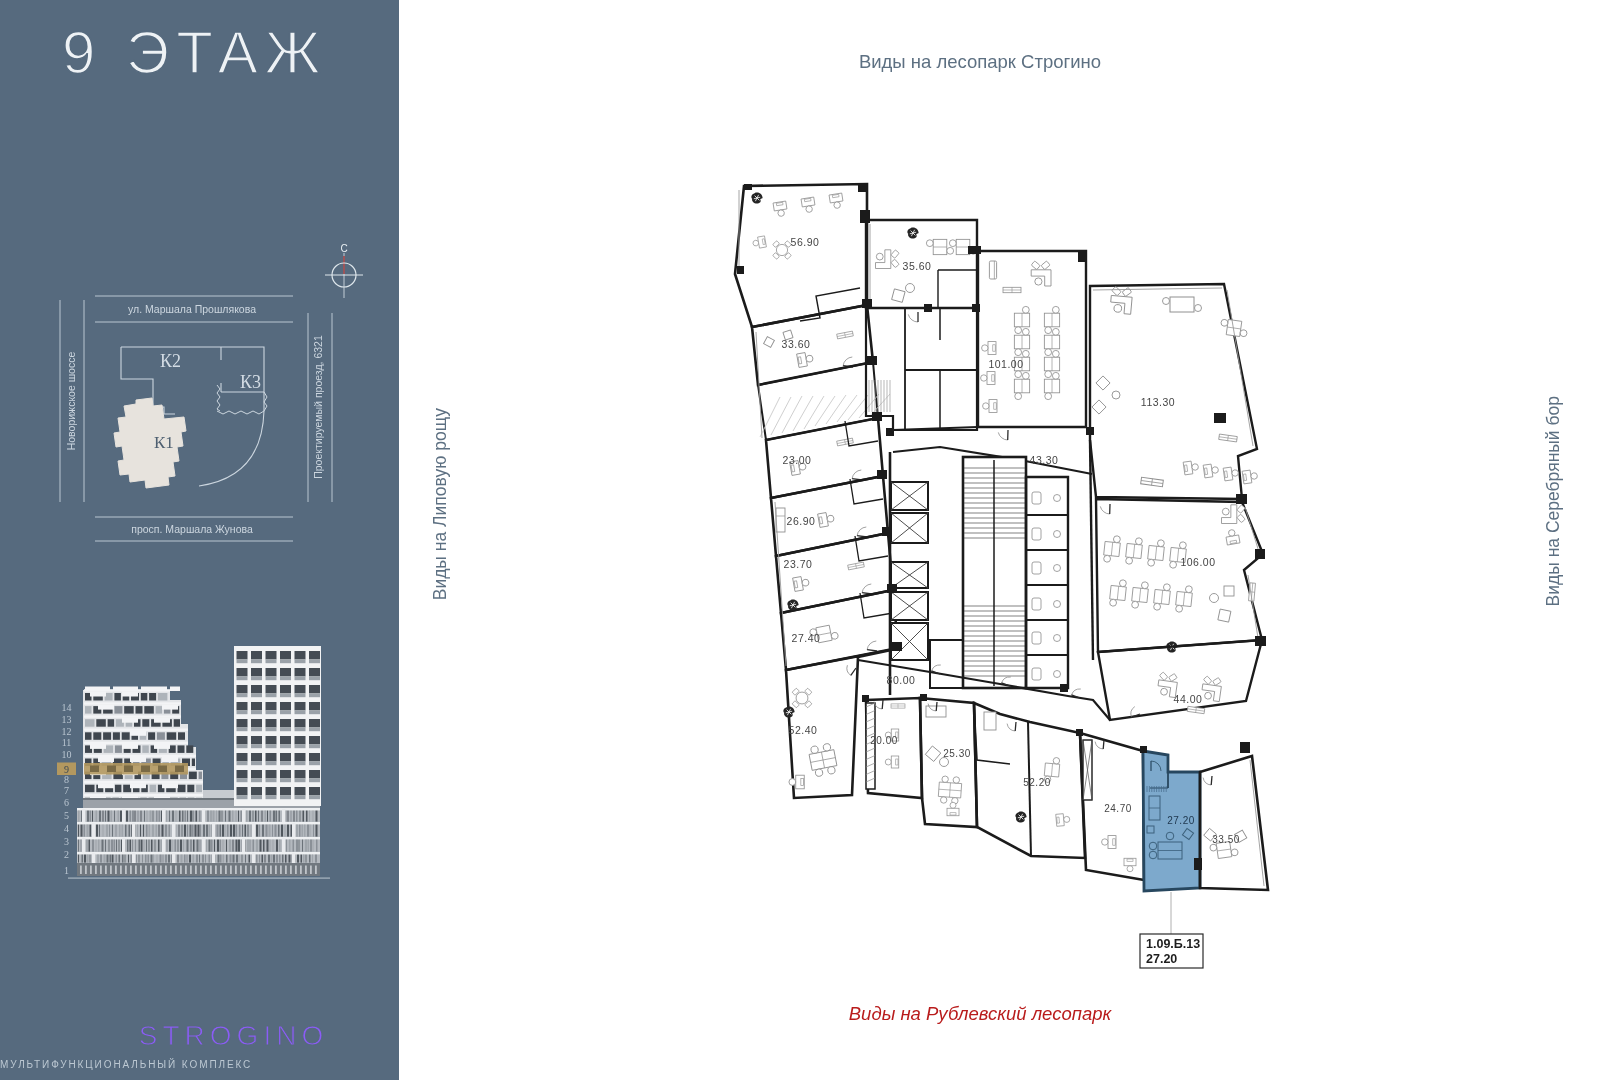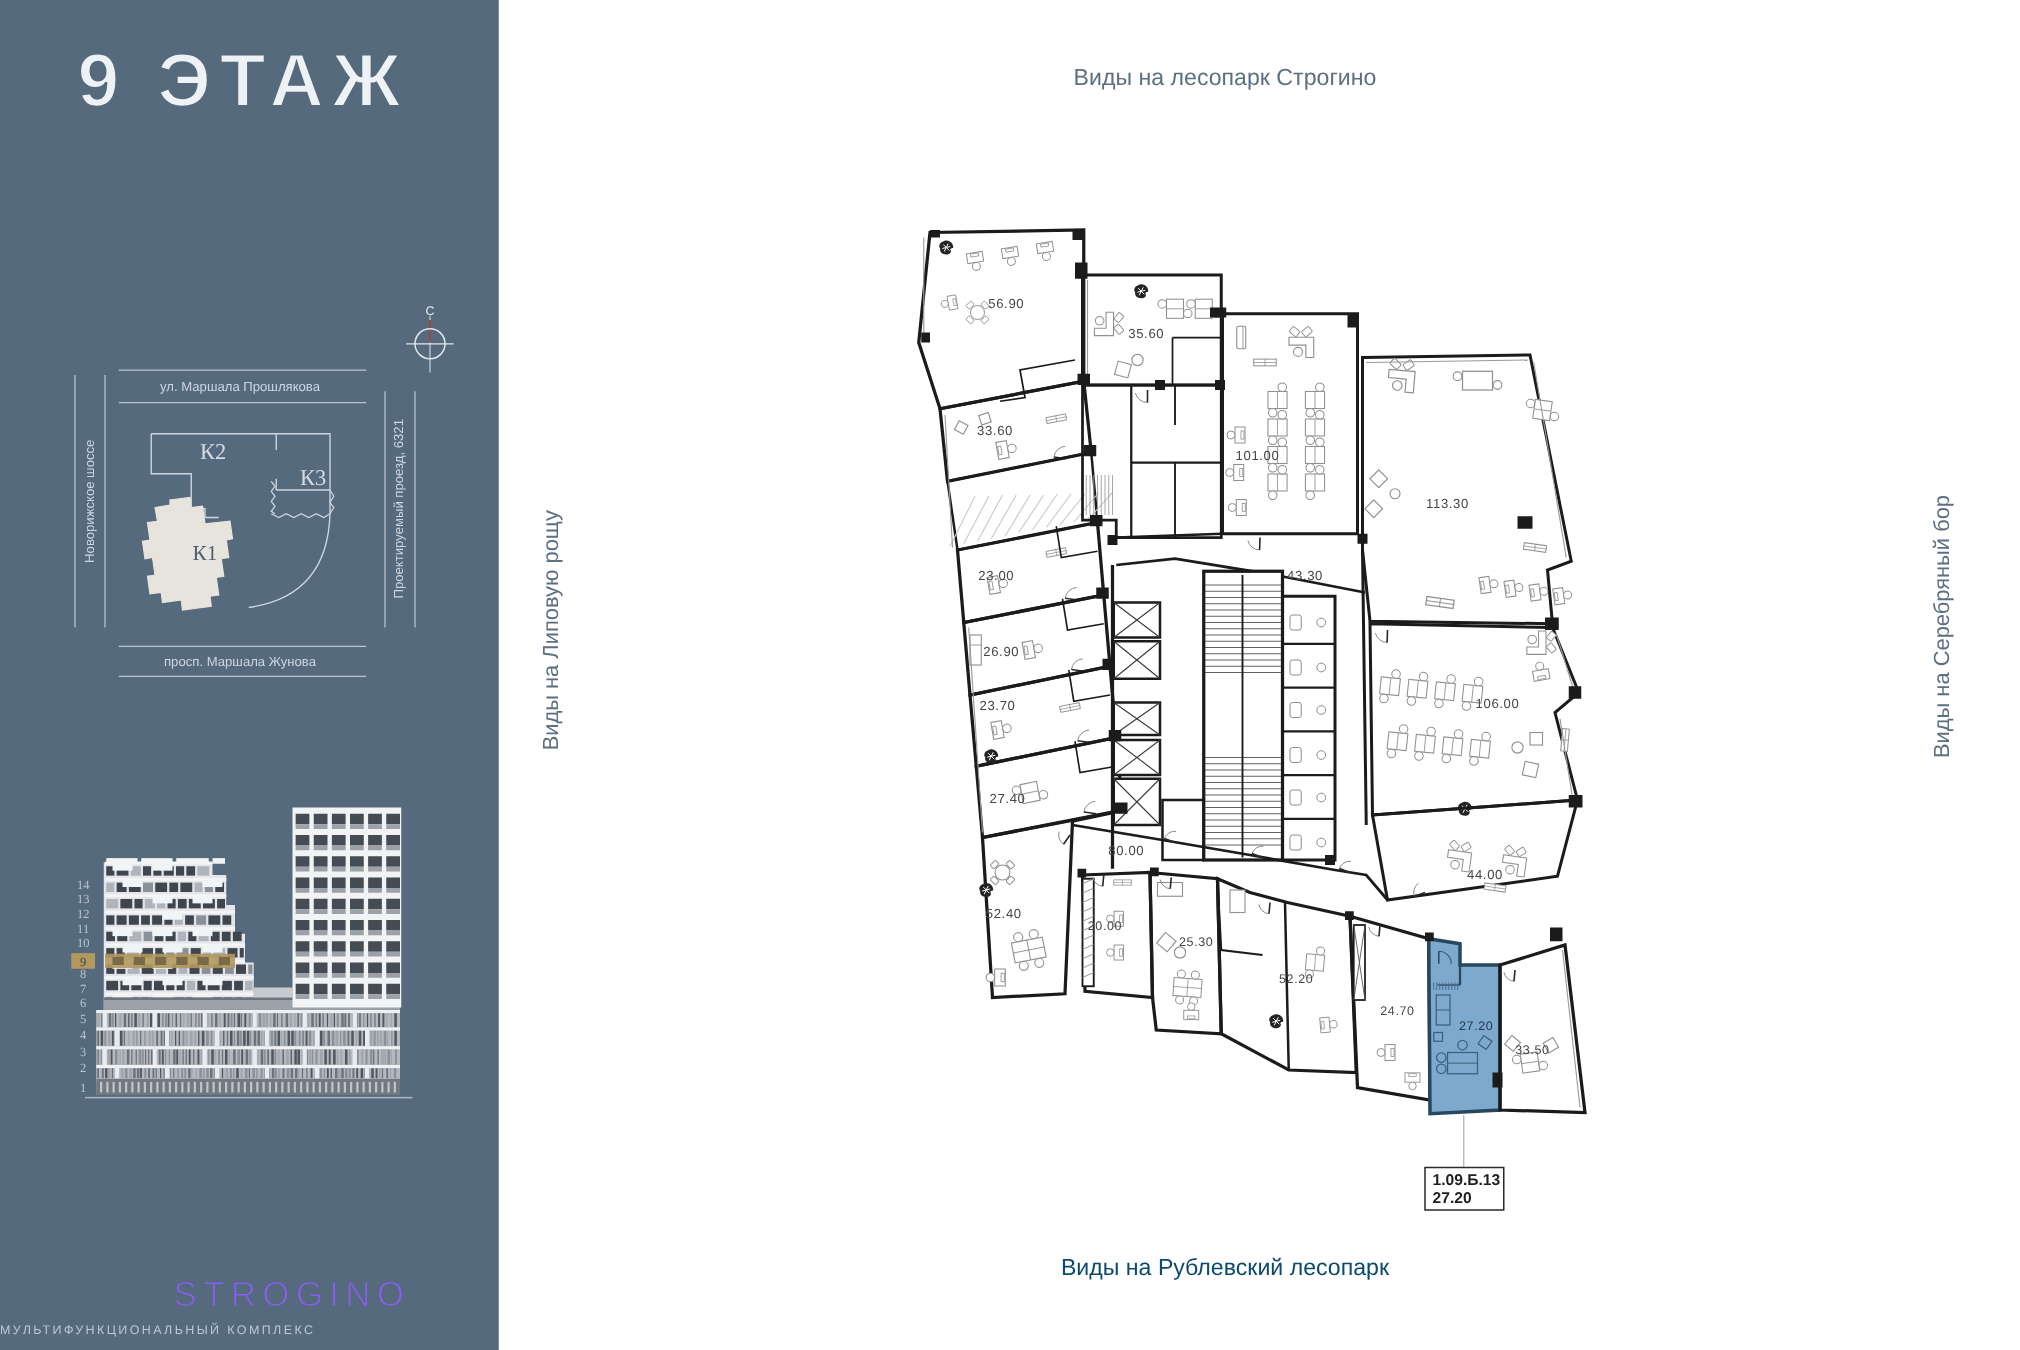--- a/index.html
+++ b/index.html
@@ -6,21 +6,21 @@
   body{width:1616px;height:1080px;position:relative;background:#ffffff;overflow:hidden;
        font-family:"Liberation Sans", sans-serif;}
   .abs{position:absolute;}
   .vtext{writing-mode:vertical-rl;transform:rotate(180deg);}
 </style>
 </head>
 <body>
 
 <div class="abs" style="left:0;top:0;width:399px;height:1080px;background:#566a7e;"></div>
 
-<div class="abs" style="left:62px;top:30px;width:400px;color:#eef2f5;font-size:60px;letter-spacing:7px;font-weight:700;-webkit-text-stroke:1.6px #566a7e;">9 ЭТАЖ</div>
+<div class="abs" style="left:62px;top:18px;width:400px;color:#eef2f5;font-size:60px;letter-spacing:7px;font-weight:400;-webkit-text-stroke:1.6px #566a7e;">9 ЭТАЖ</div>
 
 <svg class="abs" style="left:310px;top:238px;" width="80" height="80" viewBox="0 0 80 80">
   <text x="34" y="14" fill="#e8eef2" font-size="10" text-anchor="middle">С</text>
   <line x1="34" y1="15" x2="34" y2="60" stroke="#c2cdd6" stroke-width="1"></line>
   <line x1="34" y1="18" x2="34" y2="36" stroke="#a33737" stroke-width="1.4"></line>
   <circle cx="34" cy="37" r="12" fill="none" stroke="#dfe7ec" stroke-width="1.2"></circle>
   <line x1="15" y1="37" x2="53" y2="37" stroke="#dfe7ec" stroke-width="1"></line>
 </svg>
 
 <svg class="abs" style="left:50px;top:285px;" width="300" height="270" viewBox="0 0 300 270">
@@ -841,21 +841,21 @@
 <rect x="18" y="247.5" width="262" height="1.2" fill="#aab7c2"></rect>
 
 </svg>
 
 <div class="abs" style="left:0;top:1020px;width:467px;text-align:center;color:#8b5cf6;font-size:28px;letter-spacing:5px;-webkit-text-stroke:1px #566a7e;">STROGINO</div>
 
 <div class="abs" style="left:0;top:1059px;width:378px;text-align:left;color:#bcc8d2;font-size:10px;letter-spacing:1.9px;">МУЛЬТИФУНКЦИОНАЛЬНЫЙ КОМПЛЕКС</div>
 
 <div class="abs" style="left:700px;top:51px;width:560px;text-align:center;color:#5d7082;font-size:18.5px;">Виды на лесопарк Строгино</div>
 
-<div class="abs" style="left:700px;top:1003px;width:560px;text-align:center;color:#0c4a6e;font-size:18.5px;">Виды на Рублевский лесопарк</div>
+<div class="abs" style="left:700px;top:1003px;width:560px;text-align:center;color:#b91c1c;font-size:18.5px;font-style:italic;">Виды на Рублевский лесопарк</div>
 
 <div class="abs vtext" style="left:430px;top:408px;color:#5d7082;font-size:17.5px;">Виды на Липовую рощу</div>
 
 <div class="abs vtext" style="left:1543px;top:396px;color:#5d7082;font-size:17.5px;">Виды на Серебряный бор</div>
 
 <svg id="plan" class="abs" style="left:0;top:0;" width="1616" height="1080" viewBox="0 0 1616 1080">
 <defs>
 <g id="dsk">
         <rect x="-8" y="-5" width="16" height="10" fill="#fff" stroke="#909090" stroke-width="1"></rect>
 <rect x="-4" y="-4" width="8" height="3" fill="none" stroke="#909090" stroke-width="0.8"></rect>

